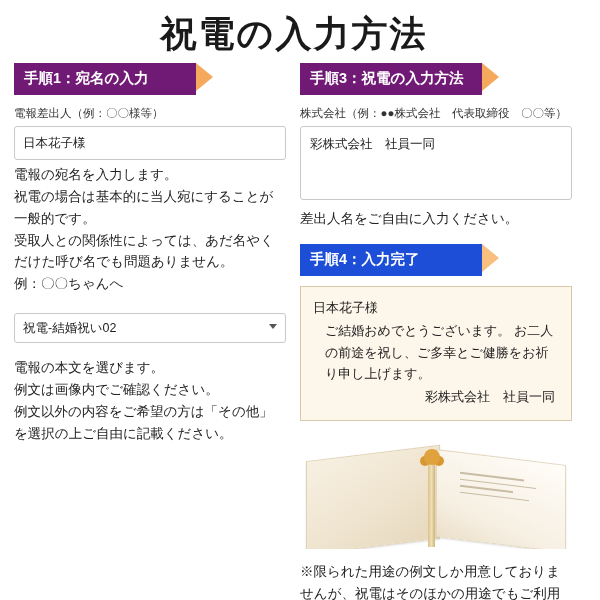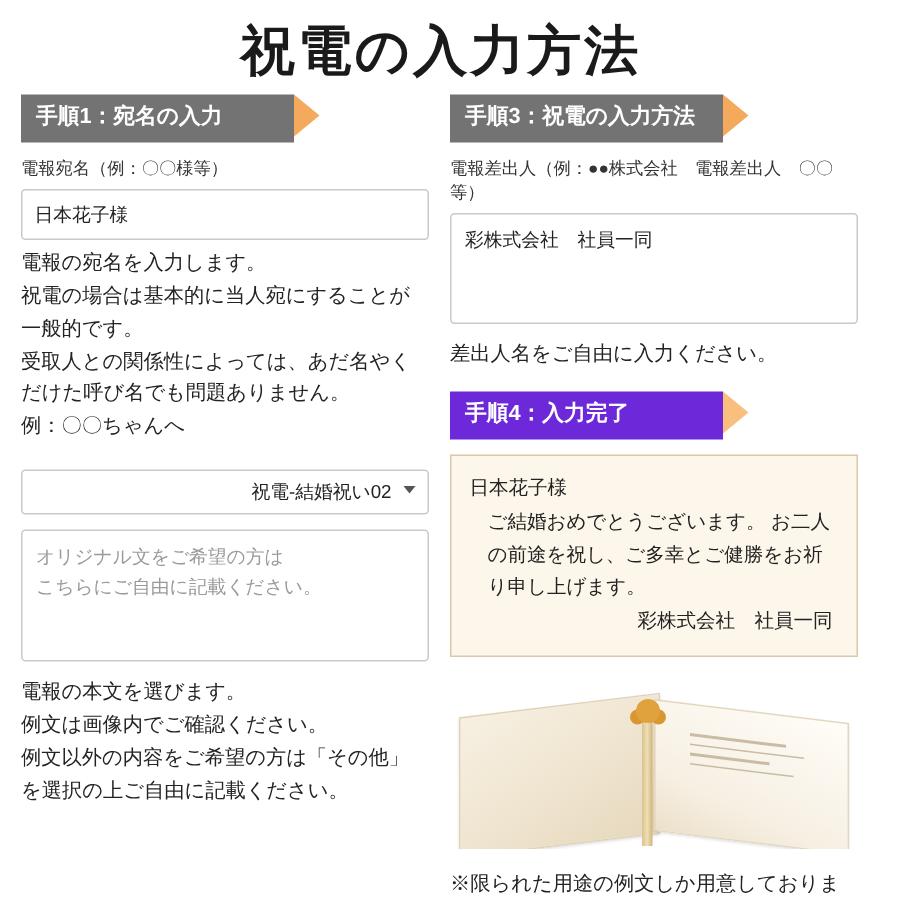--- a/index.html
+++ b/index.html
@@ -36,21 +36,21 @@
     gap: 14px;
   }
   .col {
     width: 272px;
     flex: 0 0 272px;
   }
   
   .ribbon {
     position: relative;
     display: block;
-    background: #737373;
+    background: #701a75;
     color: #ffffff;
     font-size: 14.5px;
     font-weight: bold;
     padding: 5px 10px 5px 10px;
     width: 182px;
     box-sizing: border-box;
     margin-bottom: 10px;
     line-height: 1.5;
   }
   .ribbon::after {
@@ -58,21 +58,21 @@
     position: absolute;
     right: -17px;
     top: 0;
     width: 0;
     height: 0;
     border-top: 14px solid transparent;
     border-bottom: 14px solid transparent;
     border-left: 17px solid #f4a95c;
   }
   .ribbon.light {
-    background: #6d28d9;
+    background: #1d4ed8;
   }
   .ribbon.light::after {
     border-left-color: #f9bf7e;
   }
   .field-label {
     font-size: 11.5px;
     color: #333;
     margin-bottom: 5px;
     line-height: 1.4;
   }
@@ -119,21 +119,20 @@
     border: 1px solid #c9c9c9;
     border-radius: 3px;
     background: #fff;
     font-size: 12.5px;
     color: #222;
     padding: 4px 24px 4px 8px;
     font-family: "Liberation Sans", sans-serif;
     appearance: none;
     -webkit-appearance: none;
     outline: none;
-    text-align: right;
   }
   .chevron {
     position: absolute;
     right: 9px;
     top: 11px;
     width: 0;
     height: 0;
     border-left: 4.5px solid transparent;
     border-right: 4.5px solid transparent;
     border-top: 5.5px solid #555;
@@ -246,54 +245,52 @@
 <div class="page">
 
   <div class="title">祝電の入力方法</div>
 
   <div class="columns">
 
     <div class="col">
 
       <div class="ribbon">手順1：宛名の入力</div>
 
-      <div class="field-label">電報宛名（例：〇〇様等）</div>
+      <div class="field-label">電報差出人（例：〇〇様等）</div>
       <input class="text-input" type="text" value="日本花子様" style="">
 
       <div class="para">電報の宛名を入力します。
 祝電の場合は基本的に当人宛にすることが一般的です。
 受取人との関係性によっては、あだ名やくだけた呼び名でも問題ありません。
 例：〇〇ちゃんへ</div>
 
       <div class="spacer-18"></div>
 
 
       <div class="select-wrap">
         <select class="select">
           <option>祝電-結婚祝い02</option>
         </select>
         <span class="chevron"></span>
       </div>
 
       <div class="spacer-10"></div>
 
-      <textarea class="textarea tall2" placeholder="オリジナル文をご希望の方は
-こちらにご自由に記載ください。" style=""></textarea>
 
       <div class="para">電報の本文を選びます。
 例文は画像内でご確認ください。
 例文以外の内容をご希望の方は「その他」を選択の上ご自由に記載ください。</div>
 
     </div>
 
     <div class="col">
 
       <div class="ribbon">手順3：祝電の入力方法</div>
 
-      <div class="field-label">電報差出人（例：●●株式会社　電報差出人　〇〇等）</div>
+      <div class="field-label">株式会社（例：●●株式会社　代表取締役　〇〇等）</div>
       <textarea class="textarea tall" style="">彩株式会社　社員一同</textarea>
 
       <div class="para">差出人名をご自由に入力ください。</div>
 
       <div class="spacer-14"></div>
 
       <div class="ribbon light">手順4：入力完了</div>
 
       <div class="preview">
         <div class="to">日本花子様</div>

